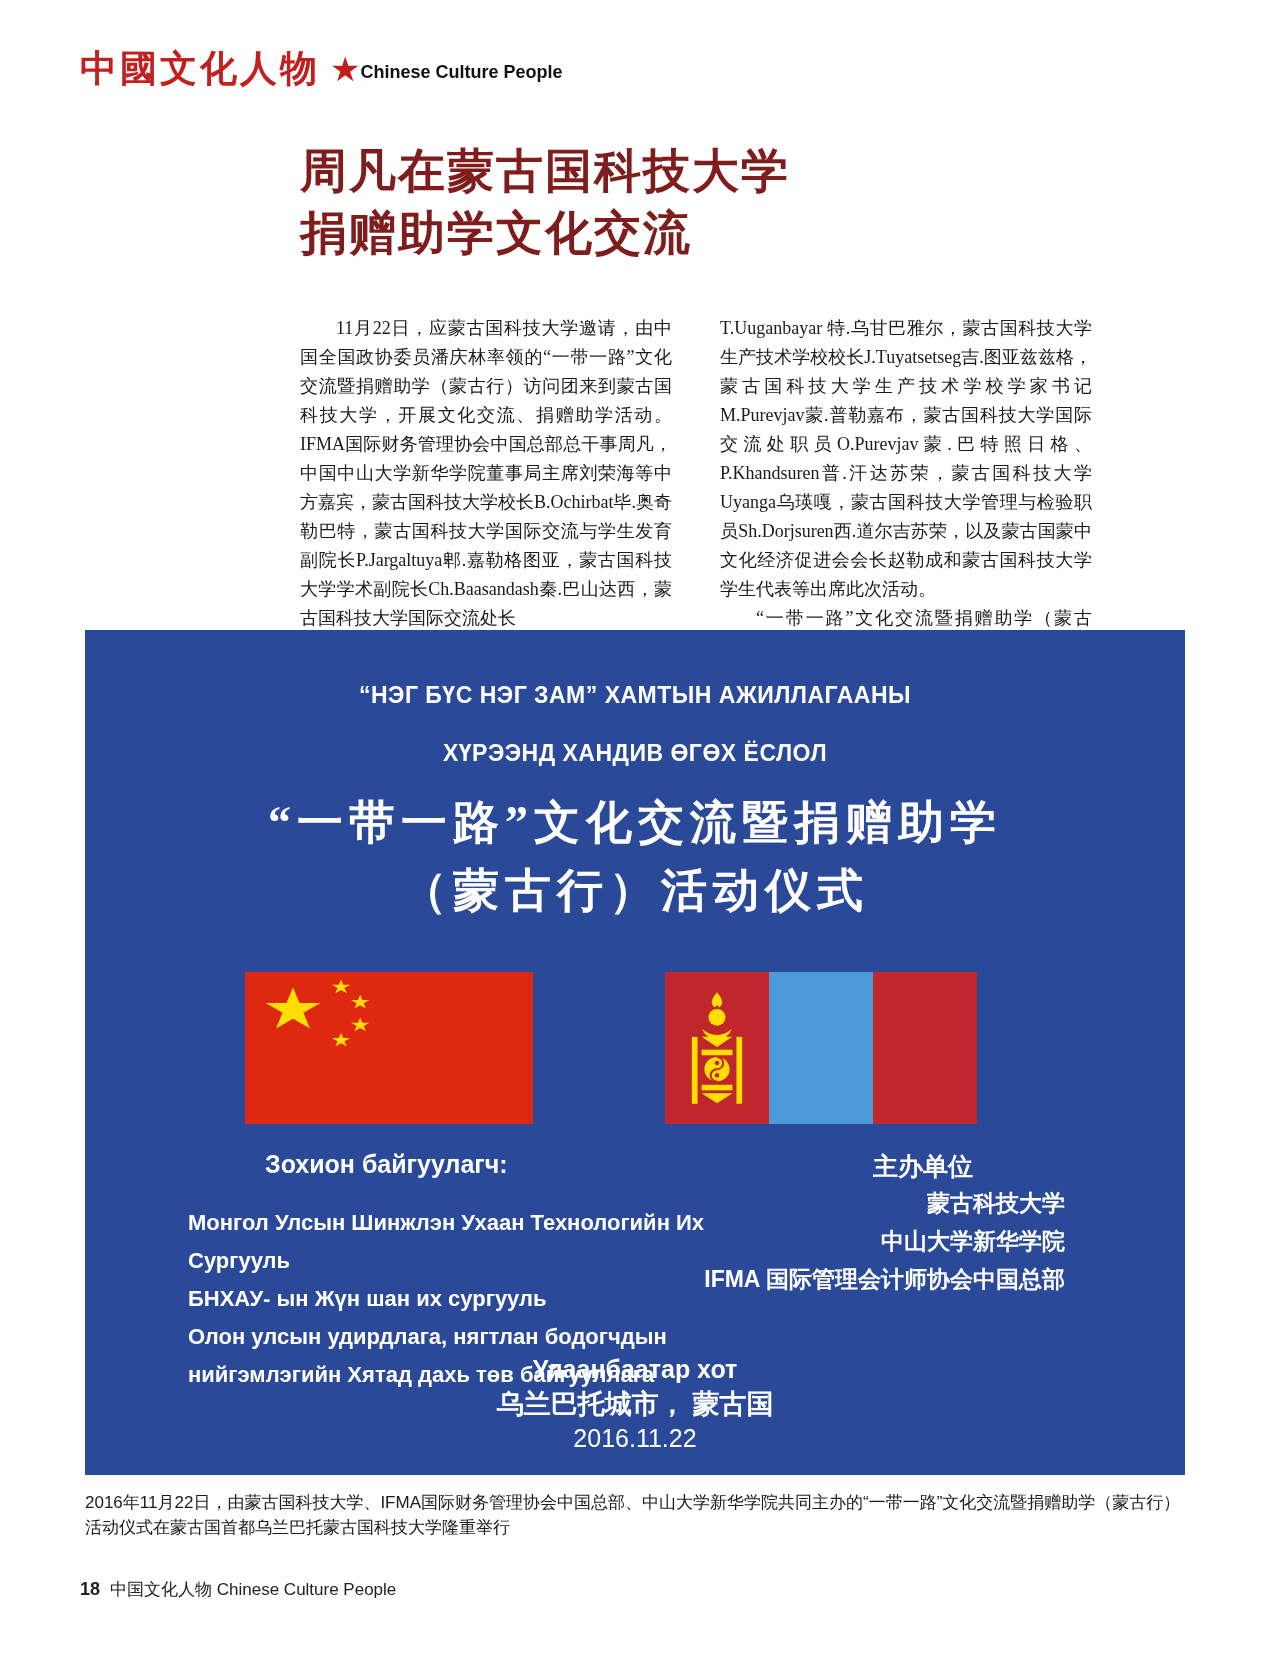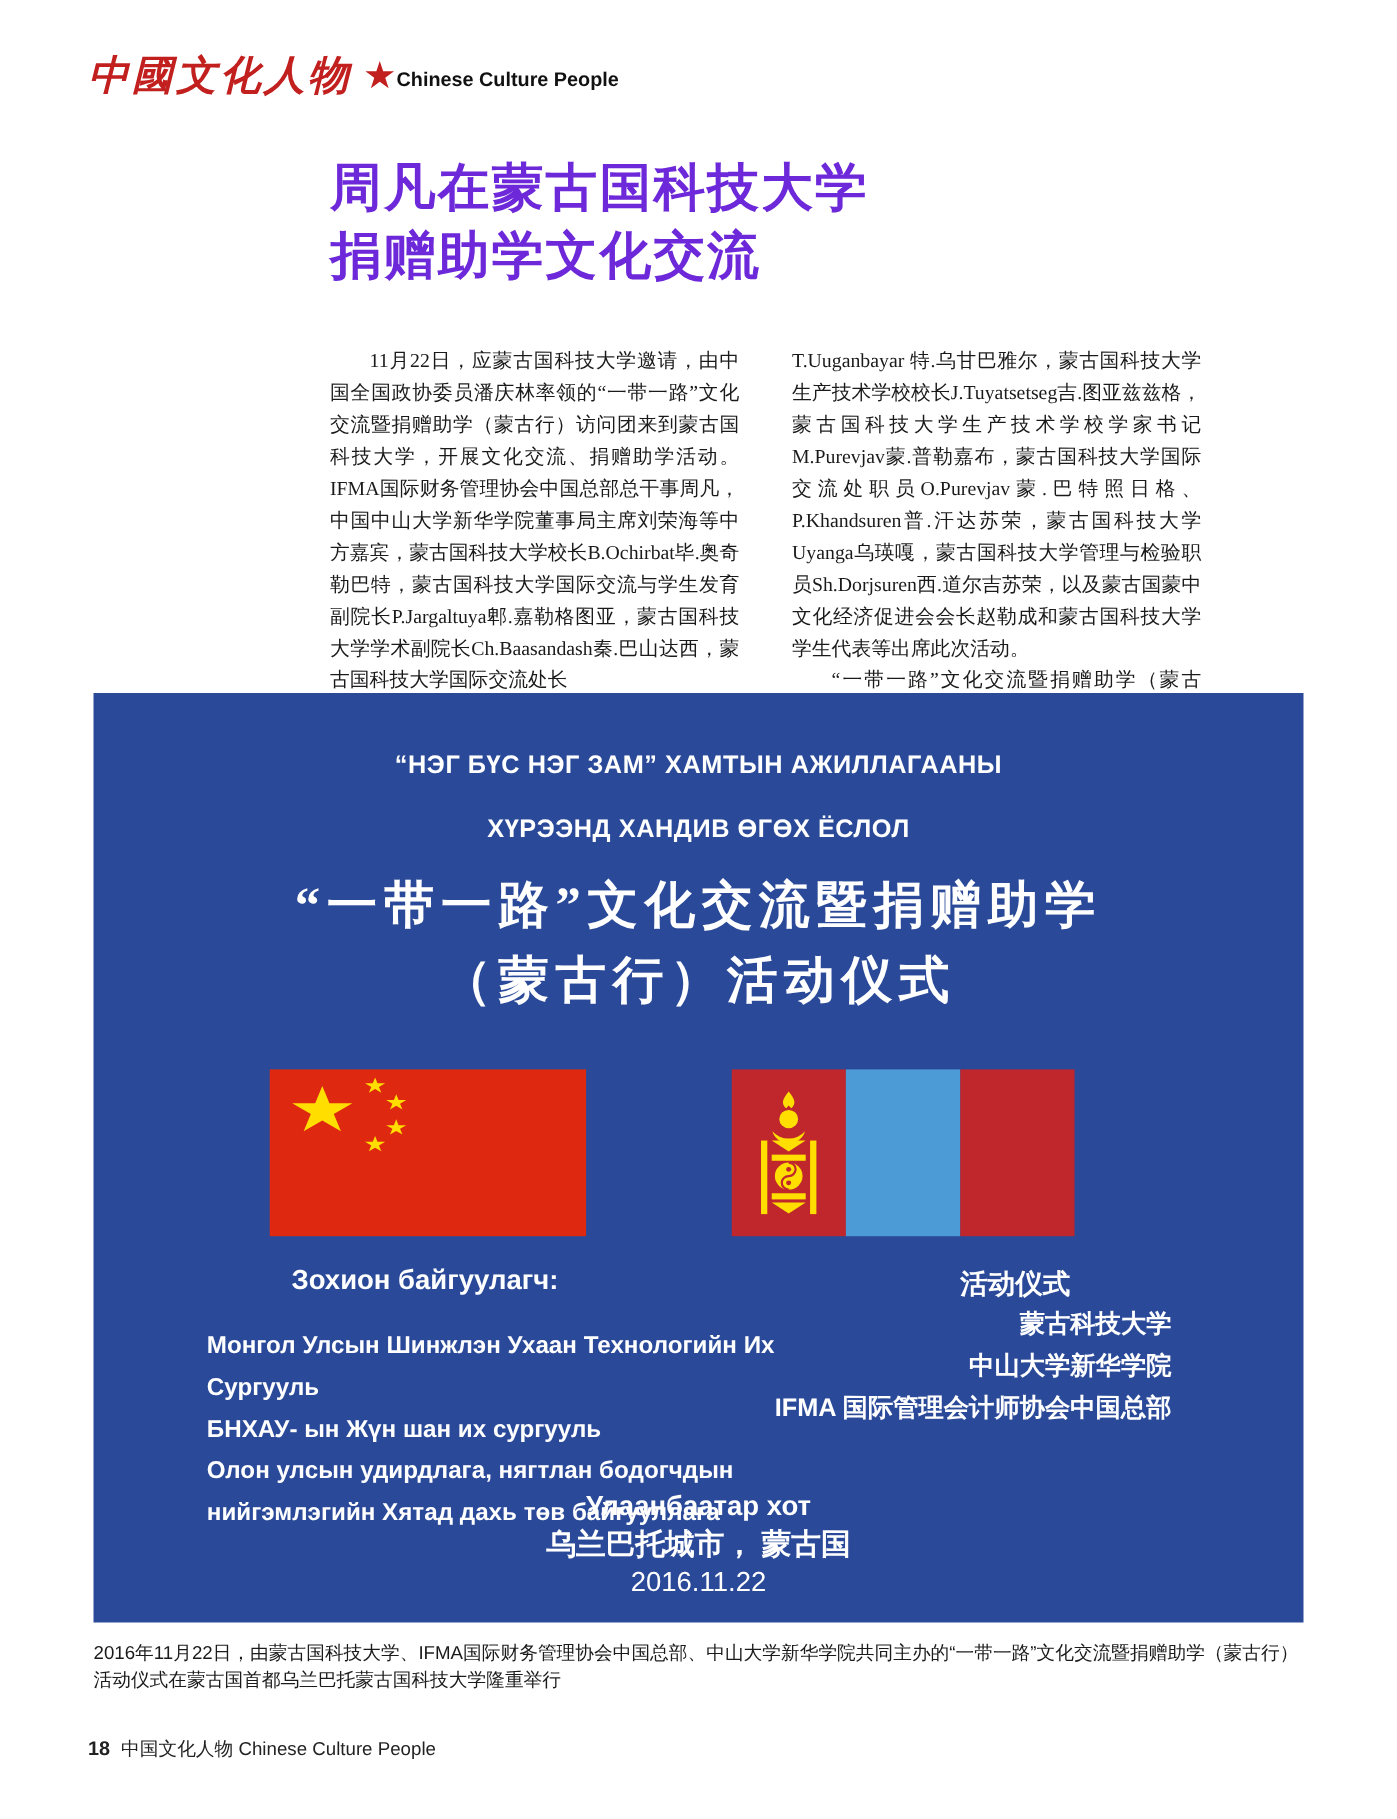--- a/index.html
+++ b/index.html
@@ -2,28 +2,28 @@
 <html style="--masthead-red: #c21f1f; --poster-bg: #2a4a99; --china-red: #de2910; --star-yellow: #ffde00; --mongolia-red: #c0272d; --mongolia-blue: #4c9bd6;"><head>
 <meta charset="utf-8">
 <style>
   * { margin:0; padding:0; box-sizing:border-box; }
   html,body { width:1270px; height:1654px; background:#ffffff; overflow:hidden;
               font-family:"Liberation Sans", sans-serif; }
   .page { position:relative; width:1270px; height:1654px; background:#fff; }
 
   
   .masthead { position:absolute; left:80px; top:44px; display:flex; align-items:center; }
-  .logo-cn { font-family:"DejaVu Serif", serif; font-weight:bold; font-style:italic;
+  .logo-cn { font-family:"DejaVu Serif", serif; font-weight:bold; 
              font-size:37px; color:var(--masthead-red,#c21f1f); letter-spacing:3px; }
   .logo-star { color:var(--masthead-red,#c21f1f); font-size:34px; margin-left:10px; line-height:1; }
   .logo-en { font-size:18px; font-weight:bold; color:#111; margin-left:0; margin-top:6px; }
 
   
   .title { position:absolute; left:300px; top:140px; font-family:"Liberation Serif", serif;
-           font-weight:bold; font-size:47px; line-height:62px; color:#6d28d9; letter-spacing:2px; }
+           font-weight:bold; font-size:47px; line-height:62px; color:#7f1d1d; letter-spacing:2px; }
 
   
   .columns { position:absolute; left:300px; top:314px; width:792px; display:flex; gap:48px; }
   .col { width:372px; font-family:"Liberation Serif", serif; font-size:18px; line-height:29px;
          color:#1a1a1a; text-align:justify; }
   .col p.indent { text-indent:2em; }
 
   
   .poster { position:absolute; left:85px; top:630px; width:1100px; height:845px;
             background:var(--poster-bg,#2a4a99); color:#fff; }
@@ -113,21 +113,21 @@
         <circle cx="10" cy="27.6" r="4.4"></circle>
         <path d="M10,23.2 a2.2,2.2 0 0 1 0,4.4 a2.2,2.2 0 0 0 0,4.4" fill="none" style="stroke:var(--mongolia-red,#c0272d)" stroke-width="0.7"></path>
         <circle cx="10" cy="25.4" r="0.8" style="fill:var(--mongolia-red,#c0272d)"></circle>
         <circle cx="10" cy="29.8" r="0.8" style="fill:var(--mongolia-red,#c0272d)"></circle>
         <rect x="4.6" y="33.2" width="10.8" height="2"></rect>
         <polygon points="4.6,36.2 15.4,36.2 10,39.8"></polygon>
       </g>
     </svg>
 
     <div class="org-label org-label-mn">Зохион байгуулагч:</div>
-    <div class="org-label org-label-cn">活动仪式</div>
+    <div class="org-label org-label-cn">主办单位</div>
 
     <div class="org-mn">
         <div class="org-line">Монгол Улсын Шинжлэн Ухаан Технологийн Их Сургууль</div>
         <div class="org-line">БНХАУ- ын Жүн шан их сургууль</div>
         <div class="org-line">Олон улсын удирдлага, нягтлан бодогчдын</div>
         <div class="org-line">нийгэмлэгийн Хятад дахь төв байгууллага</div>
       </div>
     <div class="org-cn">
         <div class="org-line">蒙古科技大学</div>
         <div class="org-line">中山大学新华学院</div>

